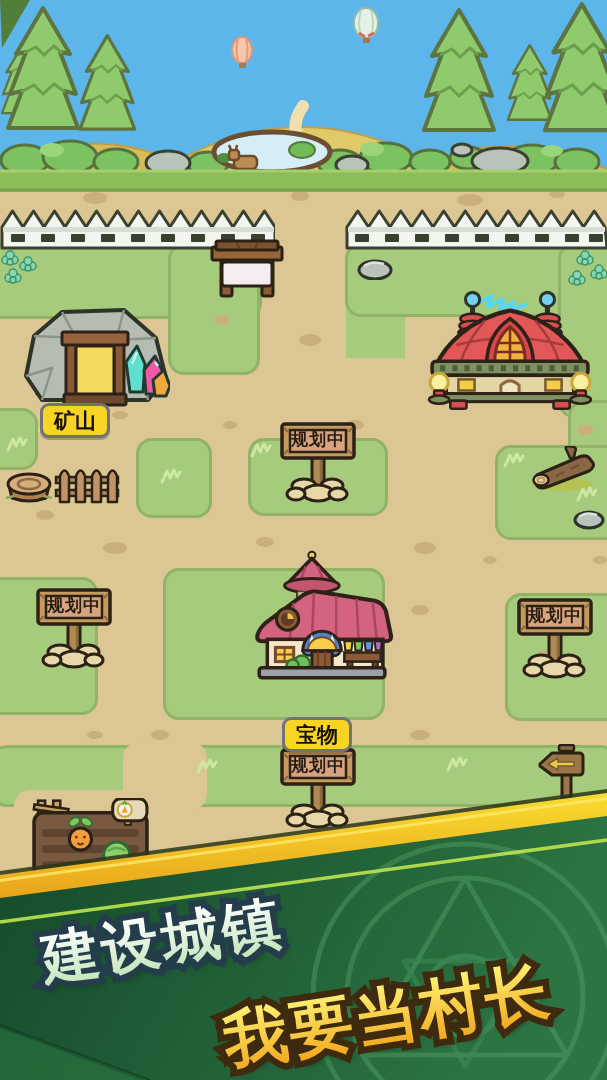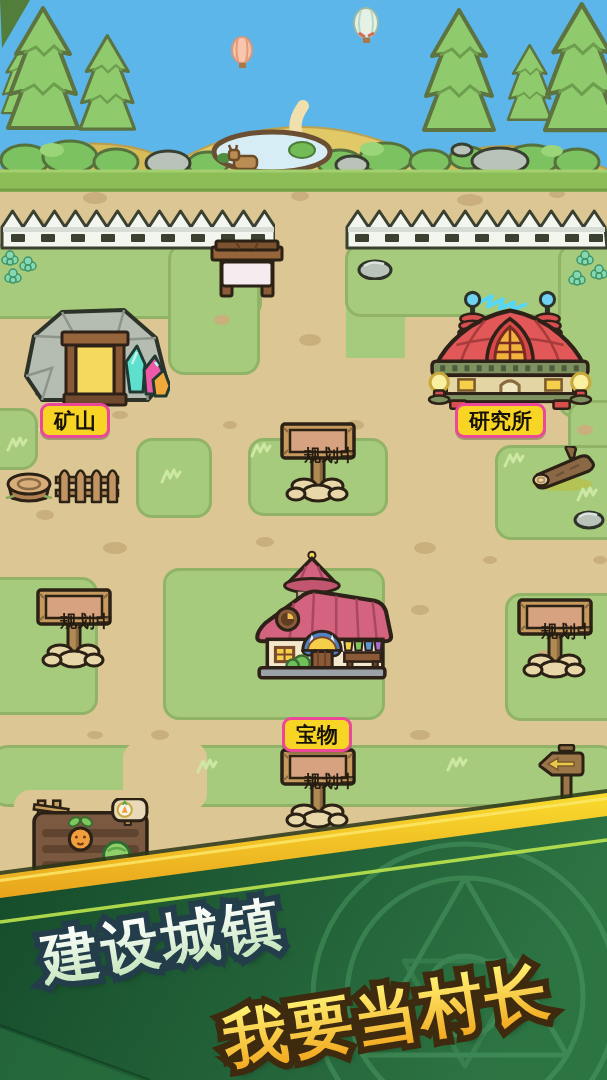--- a/index.html
+++ b/index.html
@@ -5,26 +5,26 @@
   html,body{margin:0;padding:0;background:#222;}
   .stage{position:relative;width:607px;height:1080px;overflow:hidden;background:#a7cb7c;
          font-family:"Liberation Sans","DejaVu Sans",sans-serif;}
   .abs{position:absolute;}
   .path{position:absolute;background:#dcc794;border-radius:16px;z-index:1;}
   .path.over{z-index:3;}
   .grass{position:absolute;background:#a7cb7c;border-radius:16px;z-index:2;
          box-shadow:inset 0 0 0 3px rgba(120,150,80,.45);}
   .decor{position:absolute;z-index:4;}
   .bld{position:absolute;z-index:5;}
-  .tag{position:absolute;z-index:6;background:#f8d425;border:3px solid #ec4899;border-radius:9px;
+  .tag{position:absolute;z-index:6;background:#f8d425;border:3px solid #737373;border-radius:9px;
        font-weight:bold;font-size:21px;line-height:1;padding:4px 11px;color:#171208;
        box-shadow:0 2px 0 rgba(0,0,0,.25);white-space:nowrap;}
   .sign{position:absolute;z-index:5;width:80px;height:88px;}
-  .sign .txt{position:absolute;left:0;top:8px;width:100%;text-align:right;
-       font-size:17px;font-weight:bold;color:#241c10;letter-spacing:1px;margin-top:16px;}
+  .sign .txt{position:absolute;left:0;top:8px;width:100%;text-align:center;
+       font-size:17px;font-weight:bold;color:#241c10;letter-spacing:1px;}
   .banner{position:absolute;left:0;top:780px;width:607px;height:300px;z-index:10;}
   .btitle{position:absolute;z-index:11;font-weight:bold;white-space:nowrap;
           transform:rotate(-9deg);line-height:1;}
   .otext{position:relative;display:inline-block;}
   .otext::before{content:attr(data-text);position:absolute;left:0;top:0;z-index:-1;
           -webkit-text-stroke:12px #233d4b;text-shadow:4px 6px 6px rgba(0,0,0,.35);}
   .t1{left:40px;top:912px;font-size:58px;letter-spacing:3px;}
   .t1 .otext{background:linear-gradient(#ffffff,#c4e5bb);-webkit-background-clip:text;
              background-clip:text;color:transparent;}
   .t2{left:222px;top:984px;font-size:64px;letter-spacing:2px;}
@@ -392,21 +392,20 @@
       <circle cx="15" cy="97" r="9" fill="#f9f0a2" stroke="#caa93c" stroke-width="3"></circle>
       <rect x="10" y="105" width="10" height="7" rx="2" fill="#d84f4f" stroke="#2e2218" stroke-width="2.5"></rect>
       <ellipse cx="15" cy="114" rx="10" ry="4" fill="#7e9160" stroke="#2e2218" stroke-width="2.5"></ellipse>
     </g>
     <g>
       <circle cx="155" cy="97" r="9" fill="#f9f0a2" stroke="#caa93c" stroke-width="3"></circle>
       <rect x="150" y="105" width="10" height="7" rx="2" fill="#d84f4f" stroke="#2e2218" stroke-width="2.5"></rect>
       <ellipse cx="155" cy="114" rx="10" ry="4" fill="#7e9160" stroke="#2e2218" stroke-width="2.5"></ellipse>
     </g>
   </svg>
-  <div class="tag" style="left:455px;top:403px;"><span>研究所</span></div>
 
   <svg class="bld" style="left:243px;top:550px;" width="152" height="130" viewBox="0 0 150 128">
 
     <line x1="68" y1="3" x2="68" y2="12" stroke="#2e2218" stroke-width="3"></line>
     <circle cx="68" cy="5" r="3.5" fill="#f2d95e" stroke="#2e2218" stroke-width="2"></circle>
     <rect x="54" y="36" width="28" height="24" fill="#f4e8cc" stroke="#2e2218" stroke-width="3"></rect>
     <path d="M68,8 L93,34 Q68,26 43,34 Z" fill="#d4637f" stroke="#2e2218" stroke-width="3.5" stroke-linejoin="round"></path>
     <path d="M62,16 L56,32 M74,16 L80,32" stroke="#a84760" stroke-width="2.5"></path>
     <ellipse cx="68" cy="35" rx="27" ry="7" fill="#c2556f" stroke="#2e2218" stroke-width="3"></ellipse>
     <rect x="55" y="42" width="26" height="8" fill="#f7f3e8" stroke="#b9a98a" stroke-width="2"></rect>

